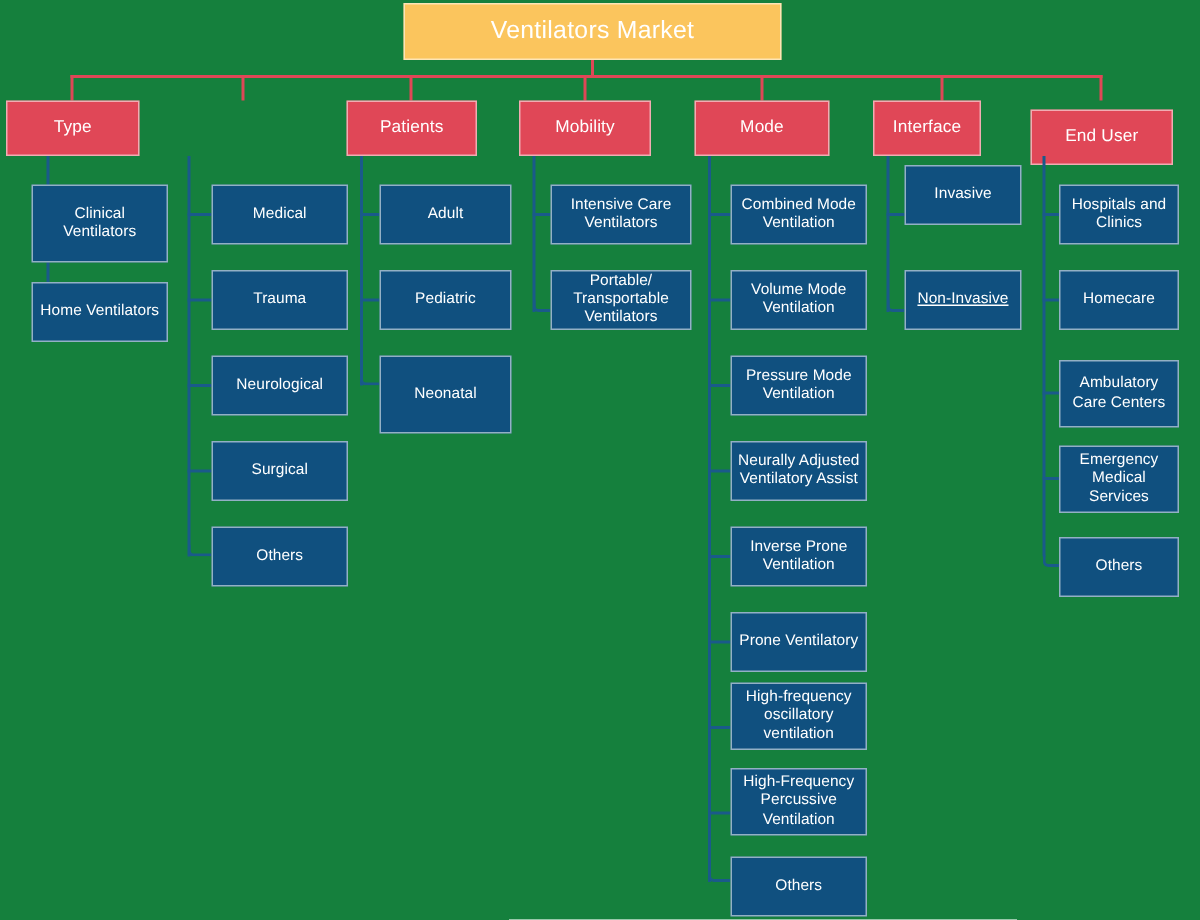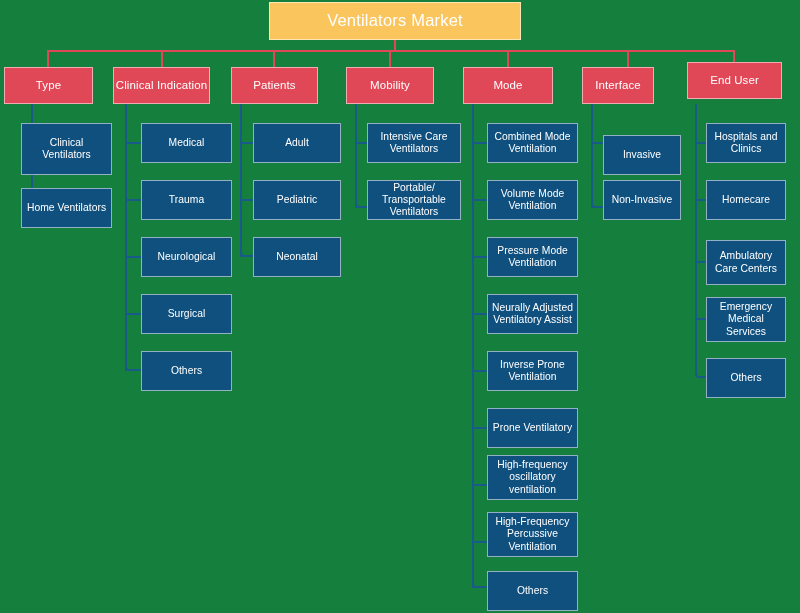--- a/index.html
+++ b/index.html
@@ -84,36 +84,33 @@
   <div class="line red" style="left:161px; top:50px; width:2px; height:17px;"></div>
   <div class="line red" style="left:273px; top:50px; width:2px; height:17px;"></div>
   <div class="line red" style="left:389px; top:50px; width:2px; height:17px;"></div>
   <div class="line red" style="left:507px; top:50px; width:2px; height:17px;"></div>
   <div class="line red" style="left:627px; top:50px; width:2px; height:17px;"></div>
   <div class="line red" style="left:733px; top:50px; width:2px; height:17px;"></div>
 
   <div class="node cat" style="left:4px; top:67px; width:89px; height:37px;">
     <span>Type</span>
   </div>
-  <div class="node cat" style="left:113px; top:67px; width:97px; height:37px;">
-    <span>Clinical Indication</span>
-  </div>
   <div class="node cat" style="left:231px; top:67px; width:87px; height:37px;">
     <span>Patients</span>
   </div>
   <div class="node cat" style="left:346px; top:67px; width:88px; height:37px;">
     <span>Mobility</span>
   </div>
   <div class="node cat" style="left:463px; top:67px; width:90px; height:37px;">
     <span>Mode</span>
   </div>
   <div class="node cat" style="left:582px; top:67px; width:72px; height:37px;">
     <span>Interface</span>
   </div>
-  <div class="node cat" style="left:687px; top:62px; width:95px; height:37px;">
+  <div class="node cat" style="left:687px; top:73px; width:95px; height:37px;">
     <span>End User</span>
   </div>
 
   <div class="line" style="left:31px; top:104px; width:2px; height:104px;"></div>
   <div class="line" style="left:31px; top:142px; width:12px; height:2px;"></div>
   <div class="elbow" style="left:31px; top:200px; width:12px; height:8px; border-left-width:2px; border-bottom-width:2px; border-bottom-left-radius:4px;"></div>
 
   <div class="node leaf" style="left:21px; top:123px; width:91px; height:52px;">
     <span>Clinical Ventilators</span>
   </div>
@@ -148,21 +145,21 @@
   <div class="line" style="left:240px; top:142px; width:13px; height:2px;"></div>
   <div class="line" style="left:240px; top:199px; width:13px; height:2px;"></div>
   <div class="elbow" style="left:240px; top:249px; width:13px; height:8px; border-left-width:2px; border-bottom-width:2px; border-bottom-left-radius:4px;"></div>
 
   <div class="node leaf" style="left:253px; top:123px; width:88px; height:40px;">
     <span>Adult</span>
   </div>
   <div class="node leaf" style="left:253px; top:180px; width:88px; height:40px;">
     <span>Pediatric</span>
   </div>
-  <div class="node leaf" style="left:253px; top:237px; width:88px; height:40px;">
+  <div class="node leaf" style="left:253px; top:237px; width:88px; height:52px;">
     <span>Neonatal</span>
   </div>
 
   <div class="line" style="left:355px; top:104px; width:2px; height:104px;"></div>
   <div class="line" style="left:355px; top:142px; width:12px; height:2px;"></div>
   <div class="elbow" style="left:355px; top:200px; width:12px; height:8px; border-left-width:2px; border-bottom-width:2px; border-bottom-left-radius:4px;"></div>
 
   <div class="node leaf" style="left:367px; top:123px; width:94px; height:40px;">
     <span>Intensive Care Ventilators</span>
   </div>
@@ -206,24 +203,24 @@
     <span>High-Frequency Percussive Ventilation</span>
   </div>
   <div class="node leaf" style="left:487px; top:571px; width:91px; height:40px;">
     <span>Others</span>
   </div>
 
   <div class="line" style="left:591px; top:104px; width:2px; height:104px;"></div>
   <div class="line" style="left:591px; top:142px; width:12px; height:2px;"></div>
   <div class="elbow" style="left:591px; top:200px; width:12px; height:8px; border-left-width:2px; border-bottom-width:2px; border-bottom-left-radius:4px;"></div>
 
-  <div class="node leaf" style="left:603px; top:135px; width:78px; height:40px;">
+  <div class="node leaf" style="left:603px; top:110px; width:78px; height:40px;">
     <span>Invasive</span>
   </div>
-  <div class="node leaf" style="left:603px; top:180px; width:78px; height:40px;">
+  <div class="node leaf" style="left:603px; top:180px; width:78px; height:40px;text-decoration:underline;">
     <span>Non-Invasive</span>
   </div>
 
   <div class="line" style="left:695px; top:104px; width:2px; height:267px;"></div>
   <div class="line" style="left:695px; top:142px; width:11px; height:2px;"></div>
   <div class="line" style="left:695px; top:199px; width:11px; height:2px;"></div>
   <div class="line" style="left:695px; top:261px; width:11px; height:2px;"></div>
   <div class="line" style="left:695px; top:318px; width:11px; height:2px;"></div>
   <div class="elbow" style="left:695px; top:370px; width:11px; height:8px; border-left-width:2px; border-bottom-width:2px; border-bottom-left-radius:4px;"></div>
 

